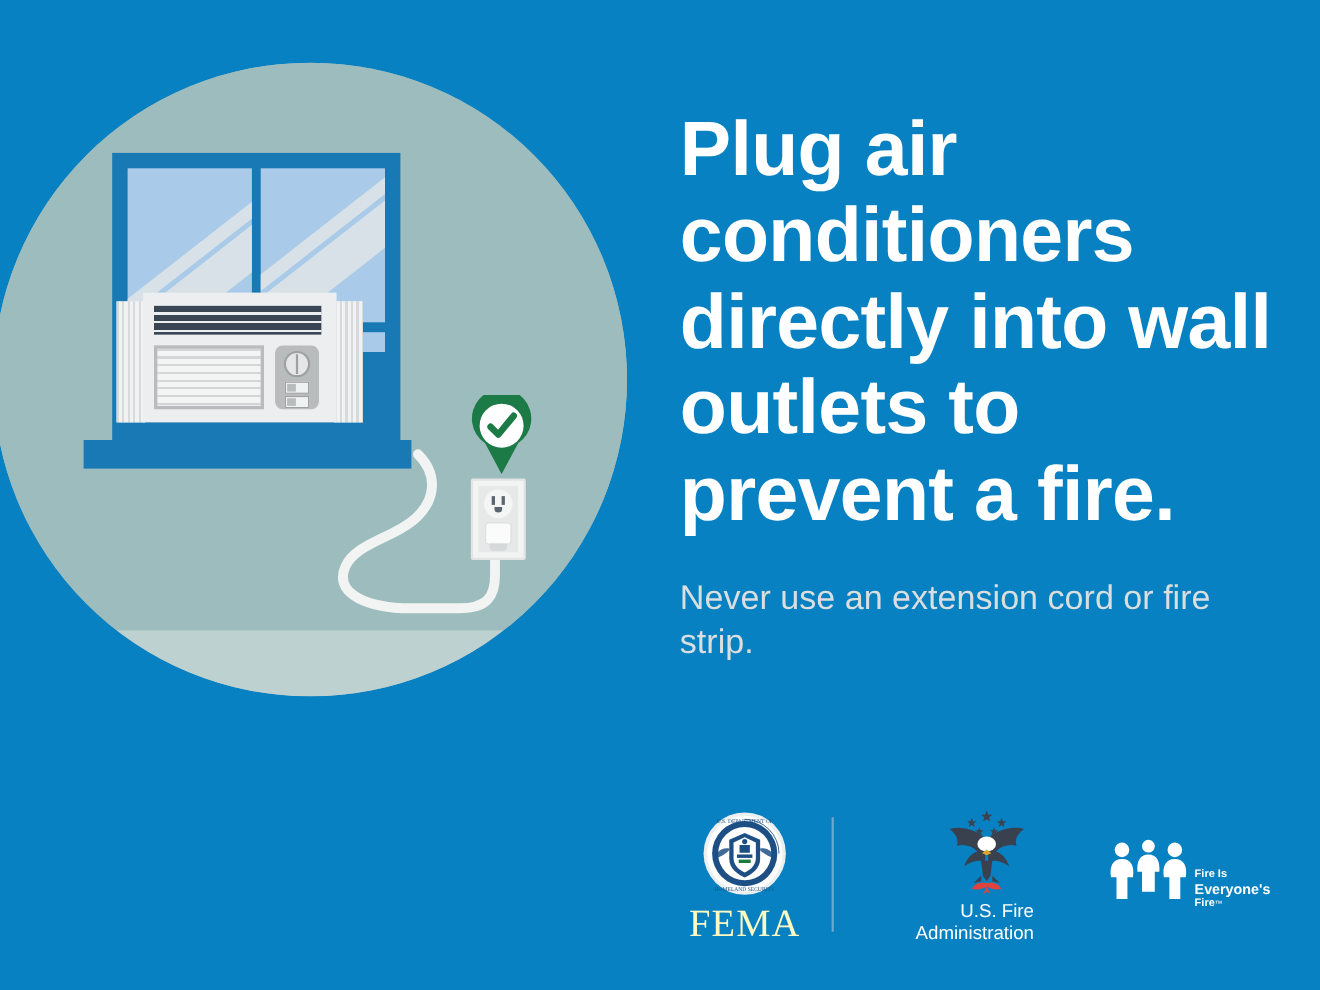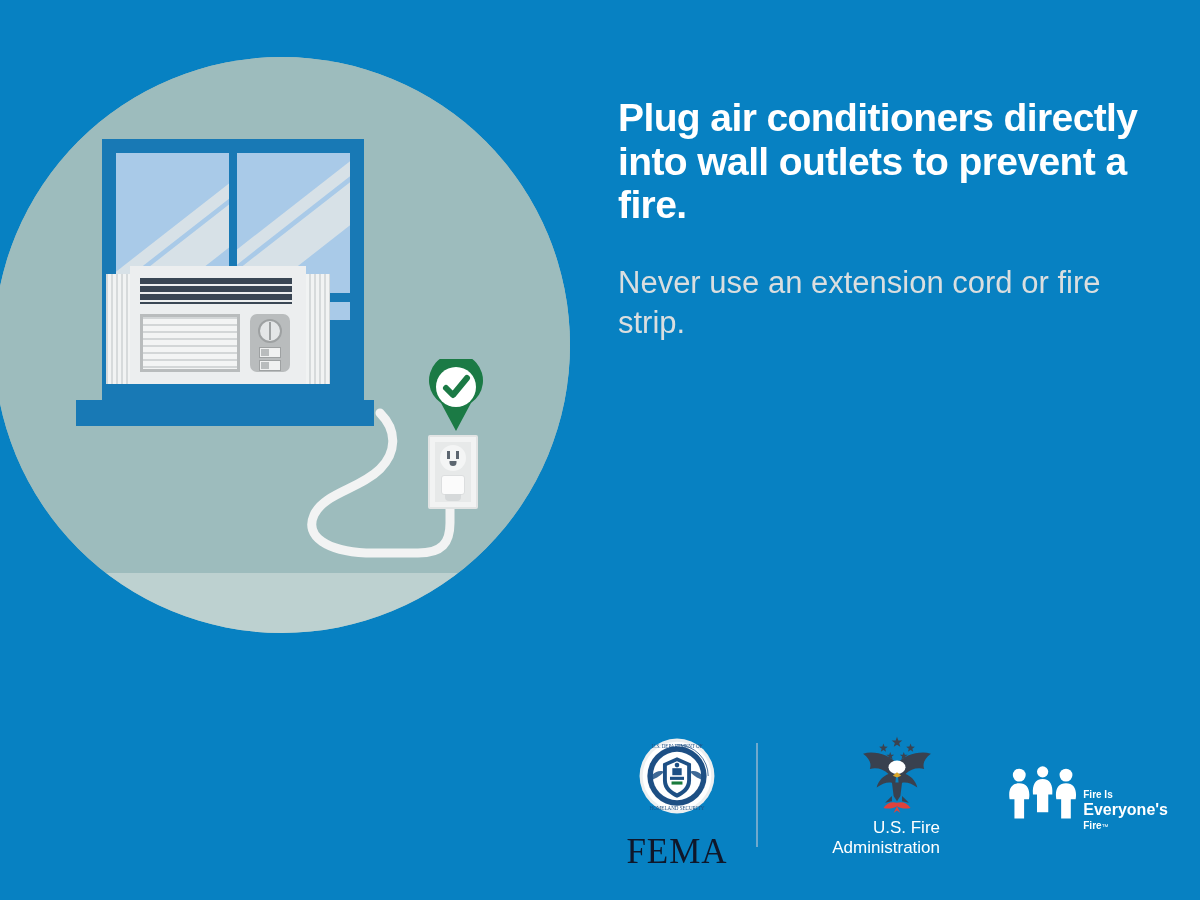--- a/index.html
+++ b/index.html
@@ -333,21 +333,21 @@
   
   .text-col {
     position: absolute;
     left: 618px;
     top: 96px;
     width: 540px;
   }
   .headline {
     margin: 0;
     color: #ffffff;
-    font-size: 39px;
+    font-size: 70px;
     line-height: 1.12;
     font-weight: 700;
     letter-spacing: -0.6px;
   }
   .subhead {
     margin: 36px 0 0 0;
     color: #dadedf;
     font-size: 31px;
     line-height: 1.3;
     font-weight: 400;
@@ -362,22 +362,22 @@
     height: 130px;
   }
   .logo-fema {
     position: absolute;
     left: 18px;
     top: 2px;
     width: 118px;
     text-align: center;
   }
   .fema-word {
-    margin-top: 15px;
-    color: #0f172a;
+    margin-top: 2px;
+    color: #fef9c3;
     font-family: "Liberation Serif", serif;
     font-size: 35px;
     letter-spacing: 1px;
     line-height: 1;
   }
   .divider {
     position: absolute;
     left: 156px;
     top: 8px;
     width: 2px;
@@ -407,21 +407,21 @@
     gap: 6px;
   }
   .fief-text {
     color: #ffffff;
     font-size: 11px;
     font-weight: 700;
     line-height: 1.18;
     margin-top: 36px;
   }
   .fief-text .l1 { font-size: 10px; }
-  .fief-text .l2 { font-size: 16px; }
+  .fief-text .l2 { font-size: 13px; }
   .fief-text .l3 { font-size: 10px; }
   .fief-text .tm { font-size: 7px; font-weight: 400; }
 </style>
 </head>
 <body>
 
 <div id="poster">
 
   <div class="illus-wrap">
     <div class="scene-circle">

